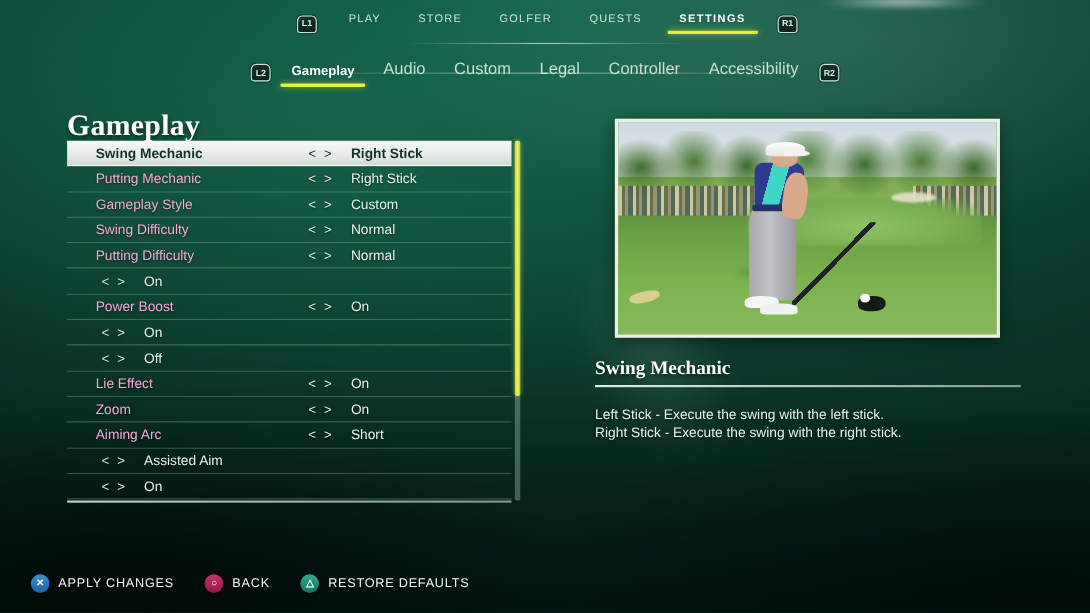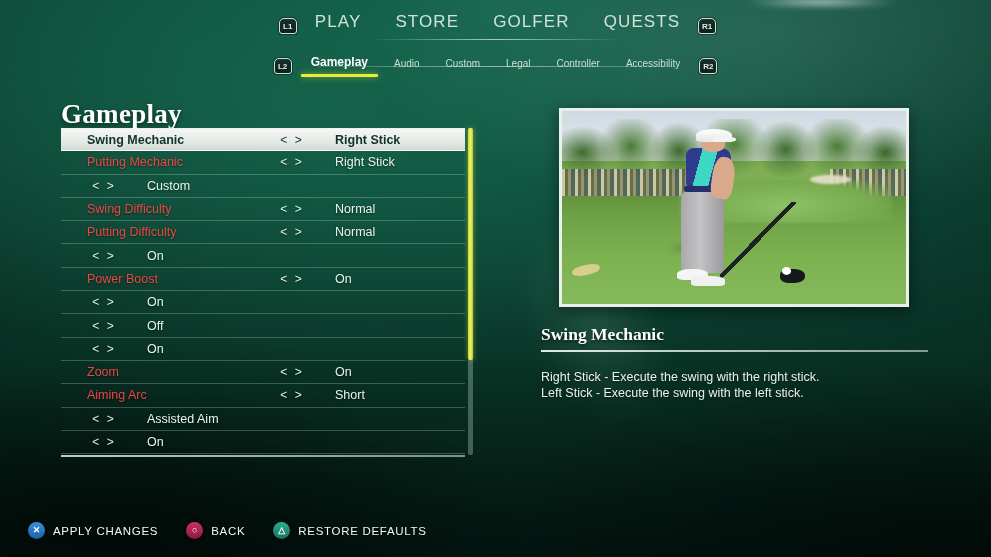--- a/index.html
+++ b/index.html
@@ -35,39 +35,39 @@
     position:absolute; left:480px; top:170px; width:230px; height:300px;
     background:radial-gradient(ellipse 40% 50% at 50% 50%, rgba(190,230,215,0.13) 0%, rgba(190,230,215,0) 70%);
     transform:rotate(-24deg); filter:blur(9px);
   }
 
   .wrap { position:absolute; inset:0; }
 
   
   #topnav {
     position:absolute; left:4px; right:0; top:12px;
-    display:flex; align-items:center; justify-content:center; gap:1px;
+    display:flex; align-items:center; justify-content:center; gap:12px;
   }
   .bumper {
     width:18px; height:16px; border-radius:5px 5px 3px 3px;
     background:linear-gradient(to bottom,#e8ede9,#9fb0a7);
     border:1px solid #16443a;
     color:#123; font-size:8px; font-weight:bold;
     display:flex; align-items:center; justify-content:center;
     font-family:"Liberation Sans", sans-serif;
     box-shadow:0 0 0 1px rgba(0,0,0,0.35);
     flex:none;
   }
   .bumper.dark {
     background:linear-gradient(to bottom,#16302a,#0b211c);
     color:#dfeee7; border:1px solid #cfe0d6;
   }
   #topnav .items { display:flex; align-items:flex-end; gap:0; }
   .navitem {
-    font-size:17px; letter-spacing:1.1px; color:#cfe3d8;
+    font-size:10px; letter-spacing:1.1px; color:#cfe3d8;
     padding:0 17px; position:relative; padding-bottom:8px;
     font-weight:normal;
   }
   .navitem.active { color:#ffffff; font-weight:bold; letter-spacing:1.3px; }
   .navitem .ul {
     position:absolute; left:6px; right:6px; bottom:0px; height:3px;
     background:#e4ef36; border-radius:1px; display:none;
     box-shadow:0 0 6px rgba(228,239,54,0.65);
   }
   .navitem.active .ul { display:block; }
@@ -77,21 +77,21 @@
     background:linear-gradient(to right, rgba(205,230,215,0), rgba(205,230,215,0.8), rgba(205,230,215,0));
   }
 
   
   #subnav {
     position:absolute; left:0; right:0; top:46px;
     display:flex; align-items:center; justify-content:center;
   }
   #subnav .items { display:flex; align-items:flex-end; }
   .subitem {
-    font-size:10px; color:#cadfd2; padding:0 13px 8px 13px; position:relative;
+    font-size:15px; color:#cadfd2; padding:0 13px 8px 13px; position:relative;
   }
   .subitem.active { color:#ffffff; font-weight:bold; font-size:12px; }
   .subitem .ul {
     position:absolute; left:3px; right:3px; bottom:0; height:3px;
     background:#e4ef36; border-radius:1px; display:none;
     box-shadow:0 0 6px rgba(228,239,54,0.6);
   }
   .subitem.active .ul { display:block; }
   #subline {
     position:absolute; left:318px; right:316px; top:66px; height:1px;
@@ -112,30 +112,30 @@
   #list {
     position:absolute; left:61px; top:128px; width:404px;
   }
   .row {
     height:23.3px; display:flex; align-items:center;
     position:relative; padding-left:26px;
     border-bottom:1px solid rgba(190,225,205,0.28);
   }
   .row:first-child { border-top:1px solid rgba(190,225,205,0.10); }
   .row .label {
-    font-size:12.5px; color:#ef4444; flex:none; width:188px;
+    font-size:12.5px; color:#f9a8d4; flex:none; width:188px;
     text-shadow:0 1px 2px rgba(0,0,0,0.45);
   }
   .row .arrows {
     font-size:12px; color:#dff0e6; letter-spacing:2px;
     width:34px; flex:none; text-align:center;
     text-shadow:0 1px 2px rgba(0,0,0,0.45);
   }
   .row .value {
-    font-size:12.5px; color:#e8f4ed; margin-left:26px;
+    font-size:12.5px; color:#e8f4ed; margin-left:10px;
     text-shadow:0 1px 2px rgba(0,0,0,0.45);
   }
   .row.selected {
     background:linear-gradient(to bottom,#f4f7f4 0%,#e6ebe7 55%,#d3dad5 100%);
     border-bottom:1px solid rgba(255,255,255,0.5);
     border-top:1px solid rgba(255,255,255,0.6);
   }
   .row.selected .label { color:#11322a; font-weight:bold; text-shadow:none; }
   .row.selected .arrows { color:#11322a; text-shadow:none; }
   .row.selected .value { color:#11322a; font-weight:bold; text-shadow:none; }
@@ -275,20 +275,24 @@
         
       </div>
       <div class="navitem">
         <span>GOLFER</span>
         
       </div>
       <div class="navitem">
         <span>QUESTS</span>
         
       </div>
+      <div class="navitem active">
+        <span>SETTINGS</span>
+        <span class="ul"></span>
+      </div>
     </div>
     <div class="bumper dark">R1</div>
   </div>
   <div id="topnavline"></div>
 
   <div id="subnav">
     <div class="bumper dark trig">L2</div>
     <div class="items">
       <div class="subitem active">
         <span>Gameplay</span>
@@ -329,20 +333,21 @@
       <span class="value">Right Stick</span>
     </div>
 
     <div class="row">
       <span class="label">Putting Mechanic</span>
       <span class="arrows">&lt; &gt;</span>
       <span class="value">Right Stick</span>
     </div>
 
     <div class="row">
+      <span class="label">Gameplay Style</span>
       <span class="arrows">&lt; &gt;</span>
       <span class="value">Custom</span>
     </div>
 
     <div class="row">
       <span class="label">Swing Difficulty</span>
       <span class="arrows">&lt; &gt;</span>
       <span class="value">Normal</span>
     </div>
 
@@ -367,20 +372,21 @@
       <span class="arrows">&lt; &gt;</span>
       <span class="value">On</span>
     </div>
 
     <div class="row">
       <span class="arrows">&lt; &gt;</span>
       <span class="value">Off</span>
     </div>
 
     <div class="row">
+      <span class="label">Lie Effect</span>
       <span class="arrows">&lt; &gt;</span>
       <span class="value">On</span>
     </div>
 
     <div class="row">
       <span class="label">Zoom</span>
       <span class="arrows">&lt; &gt;</span>
       <span class="value">On</span>
     </div>
 
@@ -428,22 +434,22 @@
     <div class="pv" id="pv-shoe2"></div>
     <div class="pv" id="pv-clubhead"></div>
     <div class="pv" id="pv-ball"></div>
     <div class="pv" id="pv-teemark"></div>
   </div>
 
   <div id="desc">
     <div id="desctitle">Swing Mechanic</div>
     <div id="descline"></div>
     <div class="descp block2">
+      <span class="l">Left Stick - Execute the swing with the left stick.</span>
       <span class="l">Right Stick - Execute the swing with the right stick.</span>
-      <span class="l">Left Stick - Execute the swing with the left stick.</span>
     </div>
   </div>
 
   <div id="bottombar">
     <div class="prompt">
       <span class="btnicon cross">
         <span class="glyph">✕</span>
       </span>
       <span class="ptxt">APPLY CHANGES</span>
     </div>

